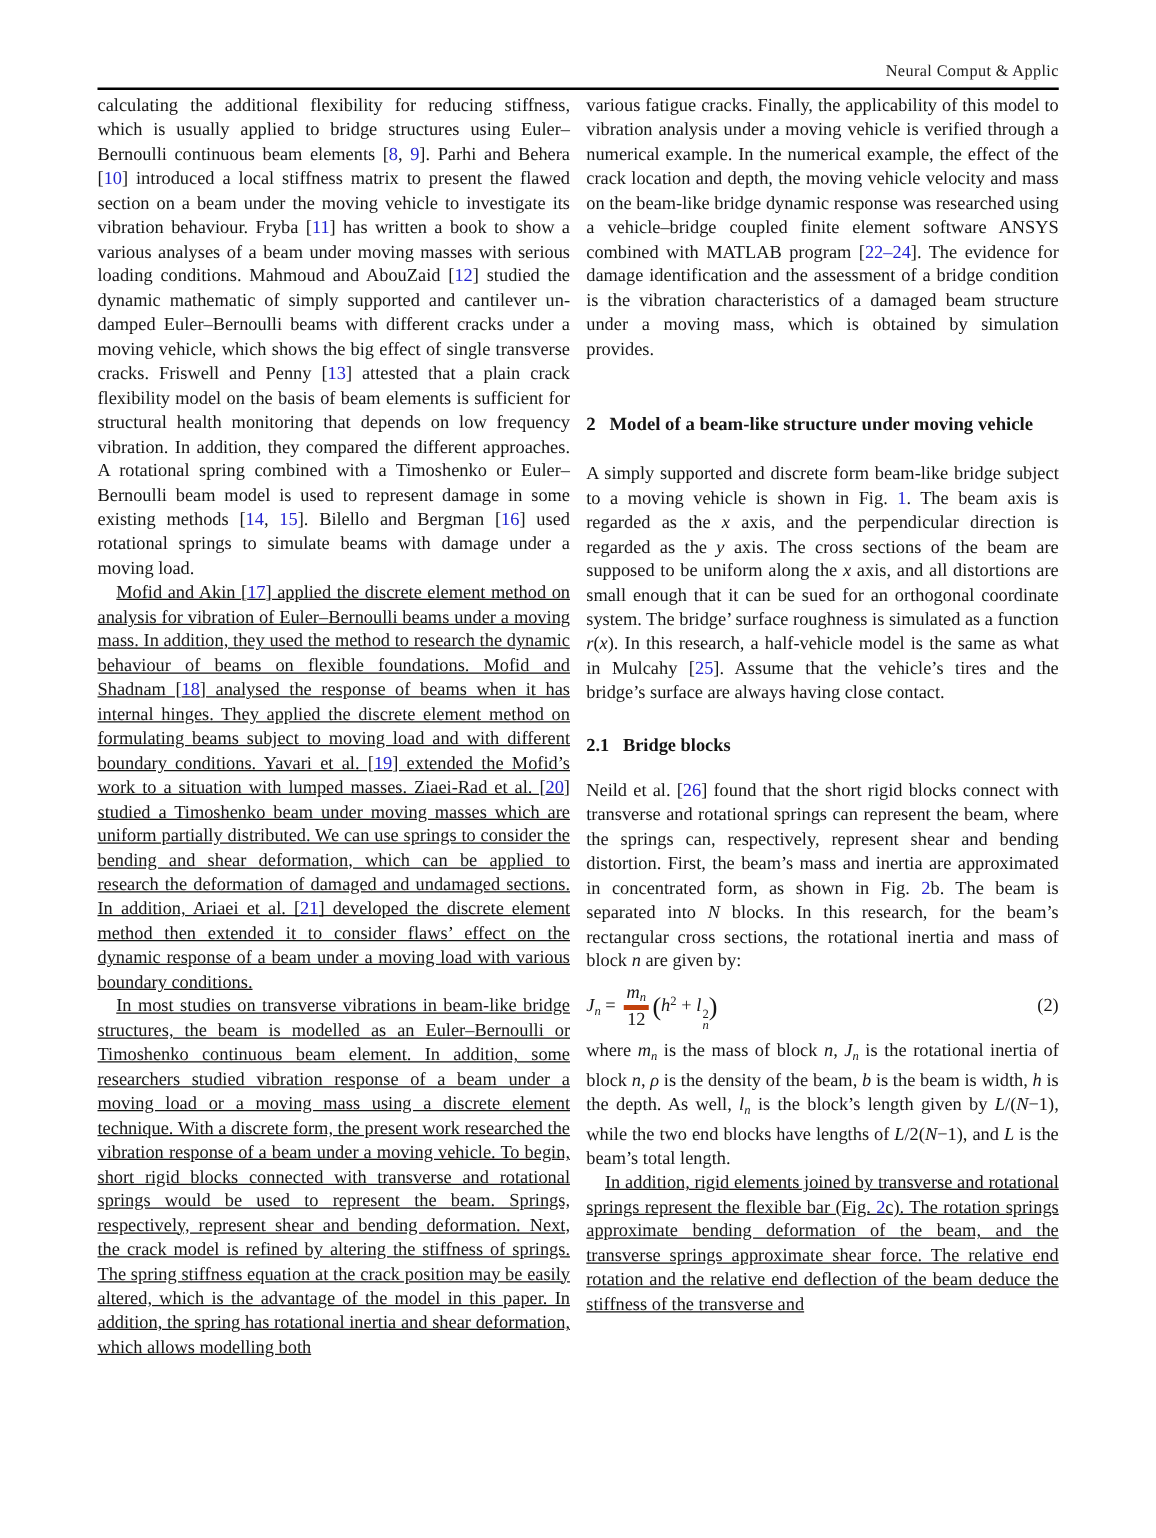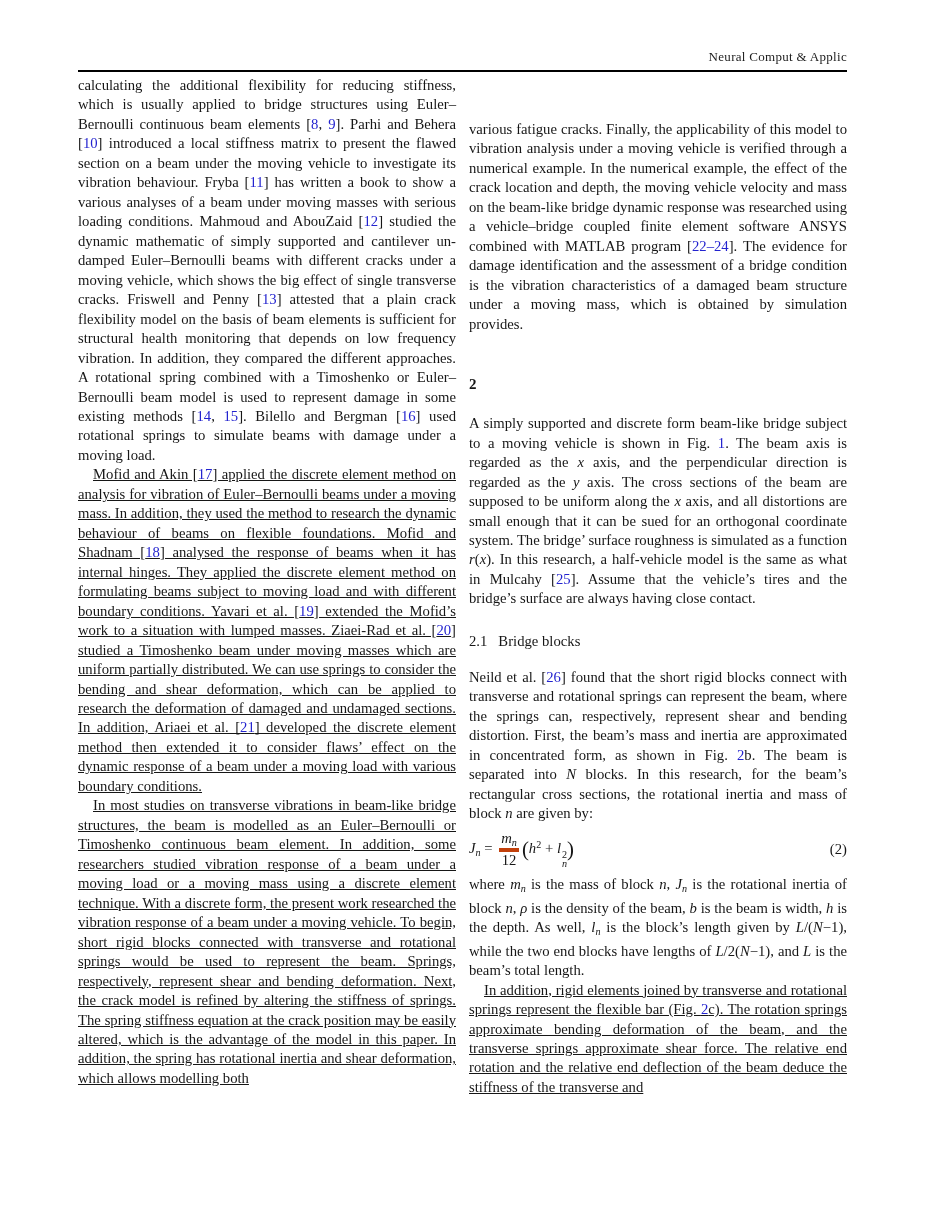--- a/index.html
+++ b/index.html
@@ -13,41 +13,41 @@
   }
   .journal{
     position:absolute;top:49px;right:78px;
     font-size:13px;letter-spacing:.3px;color:#1c1c1c;
   }
   .rule{
     position:absolute;top:70px;left:78px;width:769px;height:2px;background:#000;
   }
   .col{position:absolute;top:76px;width:378px;}
   .col-left{left:78px;}
-  .col-right{left:469px;margin-top:44px;}
+  .col-right{left:469px;}
   .col p{
     margin:0;
     text-align:justify;
     font-size:14.7px;
     line-height:19.47px;
     color:#161616;
   }
   .indent{text-indent:15px;text-decoration:underline;}
   .ref{color:#2323cf;}
   .i{font-style:italic;}
   .isub{font-style:italic;font-size:69%;vertical-align:-0.3em;}
   .sup{font-size:69%;vertical-align:0.5em;}
   .h2{
     display:flex;gap:11px;
     font-weight:bold;font-size:15px;line-height:20px;
     margin:40px 0 20px 0;text-align:left;
   }
   .h3{
     display:flex;gap:11px;
-    font-weight:normal;font-size:14.7px;line-height:20px;
+    font-weight:bold;font-size:14.7px;line-height:20px;
     margin:22px 0 17px 0;text-align:right;
   }
   .eq{
     display:flex;align-items:center;
     margin:6px 0;
     font-size:14.7px;
   }
   .eq .math{flex:1;}
   .eq-num{margin-left:8px;}
   .frac{
@@ -84,20 +84,21 @@
 
   <div class="col col-left" id="col-left">
       <p>calculating the additional flexibility for reducing stiffness, which is usually applied to bridge structures using Euler–Bernoulli continuous beam elements [<span class="ref">8</span>, <span class="ref">9</span>]. Parhi and Behera [<span class="ref">10</span>] introduced a local stiffness matrix to present the flawed section on a beam under the moving vehicle to investigate its vibration behaviour. Fryba [<span class="ref">11</span>] has written a book to show a various analyses of a beam under moving masses with serious loading conditions. Mahmoud and AbouZaid [<span class="ref">12</span>] studied the dynamic mathematic of simply supported and cantilever un-damped Euler–Bernoulli beams with different cracks under a moving vehicle, which shows the big effect of single transverse cracks. Friswell and Penny [<span class="ref">13</span>] attested that a plain crack flexibility model on the basis of beam elements is sufficient for structural health monitoring that depends on low frequency vibration. In addition, they compared the different approaches. A rotational spring combined with a Timoshenko or Euler–Bernoulli beam model is used to represent damage in some existing methods [<span class="ref">14</span>, <span class="ref">15</span>]. Bilello and Bergman [<span class="ref">16</span>] used rotational springs to simulate beams with damage under a moving load.</p>
       <p class="indent">Mofid and Akin [<span class="ref">17</span>] applied the discrete element method on analysis for vibration of Euler–Bernoulli beams under a moving mass. In addition, they used the method to research the dynamic behaviour of beams on flexible foundations. Mofid and Shadnam [<span class="ref">18</span>] analysed the response of beams when it has internal hinges. They applied the discrete element method on formulating beams subject to moving load and with different boundary conditions. Yavari et al. [<span class="ref">19</span>] extended the Mofid’s work to a situation with lumped masses. Ziaei-Rad et al. [<span class="ref">20</span>] studied a Timoshenko beam under moving masses which are uniform partially distributed. We can use springs to consider the bending and shear deformation, which can be applied to research the deformation of damaged and undamaged sections. In addition, Ariaei et al. [<span class="ref">21</span>] developed the discrete element method then extended it to consider flaws’ effect on the dynamic response of a beam under a moving load with various boundary conditions.</p>
       <p class="indent">In most studies on transverse vibrations in beam-like bridge structures, the beam is modelled as an Euler–Bernoulli or Timoshenko continuous beam element. In addition, some researchers studied vibration response of a beam under a moving load or a moving mass using a discrete element technique. With a discrete form, the present work researched the vibration response of a beam under a moving vehicle. To begin, short rigid blocks connected with transverse and rotational springs would be used to represent the beam. Springs, respectively, represent shear and bending deformation. Next, the crack model is refined by altering the stiffness of springs. The spring stiffness equation at the crack position may be easily altered, which is the advantage of the model in this paper. In addition, the spring has rotational inertia and shear deformation, which allows modelling both</p>
     </div>
   <div class="col col-right" id="col-right">
       <p>various fatigue cracks. Finally, the applicability of this model to vibration analysis under a moving vehicle is verified through a numerical example. In the numerical example, the effect of the crack location and depth, the moving vehicle velocity and mass on the beam-like bridge dynamic response was researched using a vehicle–bridge coupled finite element software ANSYS combined with MATLAB program [<span class="ref">22–24</span>]. The evidence for damage identification and the assessment of a bridge condition is the vibration characteristics of a damaged beam structure under a moving mass, which is obtained by simulation provides.</p>
       <div class="h2">
         <span>2</span>
+        <span>Model of a beam-like structure under moving vehicle</span>
       </div>
       <p>A simply supported and discrete form beam-like bridge subject to a moving vehicle is shown in Fig. <span class="ref">1</span>. The beam axis is regarded as the <span class="i">x</span> axis, and the perpendicular direction is regarded as the <span class="i">y</span> axis. The cross sections of the beam are supposed to be uniform along the <span class="i">x</span> axis, and all distortions are small enough that it can be sued for an orthogonal coordinate system. The bridge’ surface roughness is simulated as a function <span class="i">r</span>(<span class="i">x</span>). In this research, a half-vehicle model is the same as what in Mulcahy [<span class="ref">25</span>]. Assume that the vehicle’s tires and the bridge’s surface are always having close contact.</p>
       <div class="h3">
         <span>2.1</span>
         <span>Bridge blocks</span>
       </div>
       <p>Neild et al. [<span class="ref">26</span>] found that the short rigid blocks connect with transverse and rotational springs can represent the beam, where the springs can, respectively, represent shear and bending distortion. First, the beam’s mass and inertia are approximated in concentrated form, as shown in Fig. <span class="ref">2</span>b. The beam is separated into <span class="i">N</span> blocks. In this research, for the beam’s rectangular cross sections, the rotational inertia and mass of block <span class="i">n</span> are given by:</p>
       <div class="eq">
         <span class="math"><span class="i">J</span><span class="isub">n</span> = <span class="frac">
             <span class="num"><span class="i">m</span><span class="isub">n</span></span>

